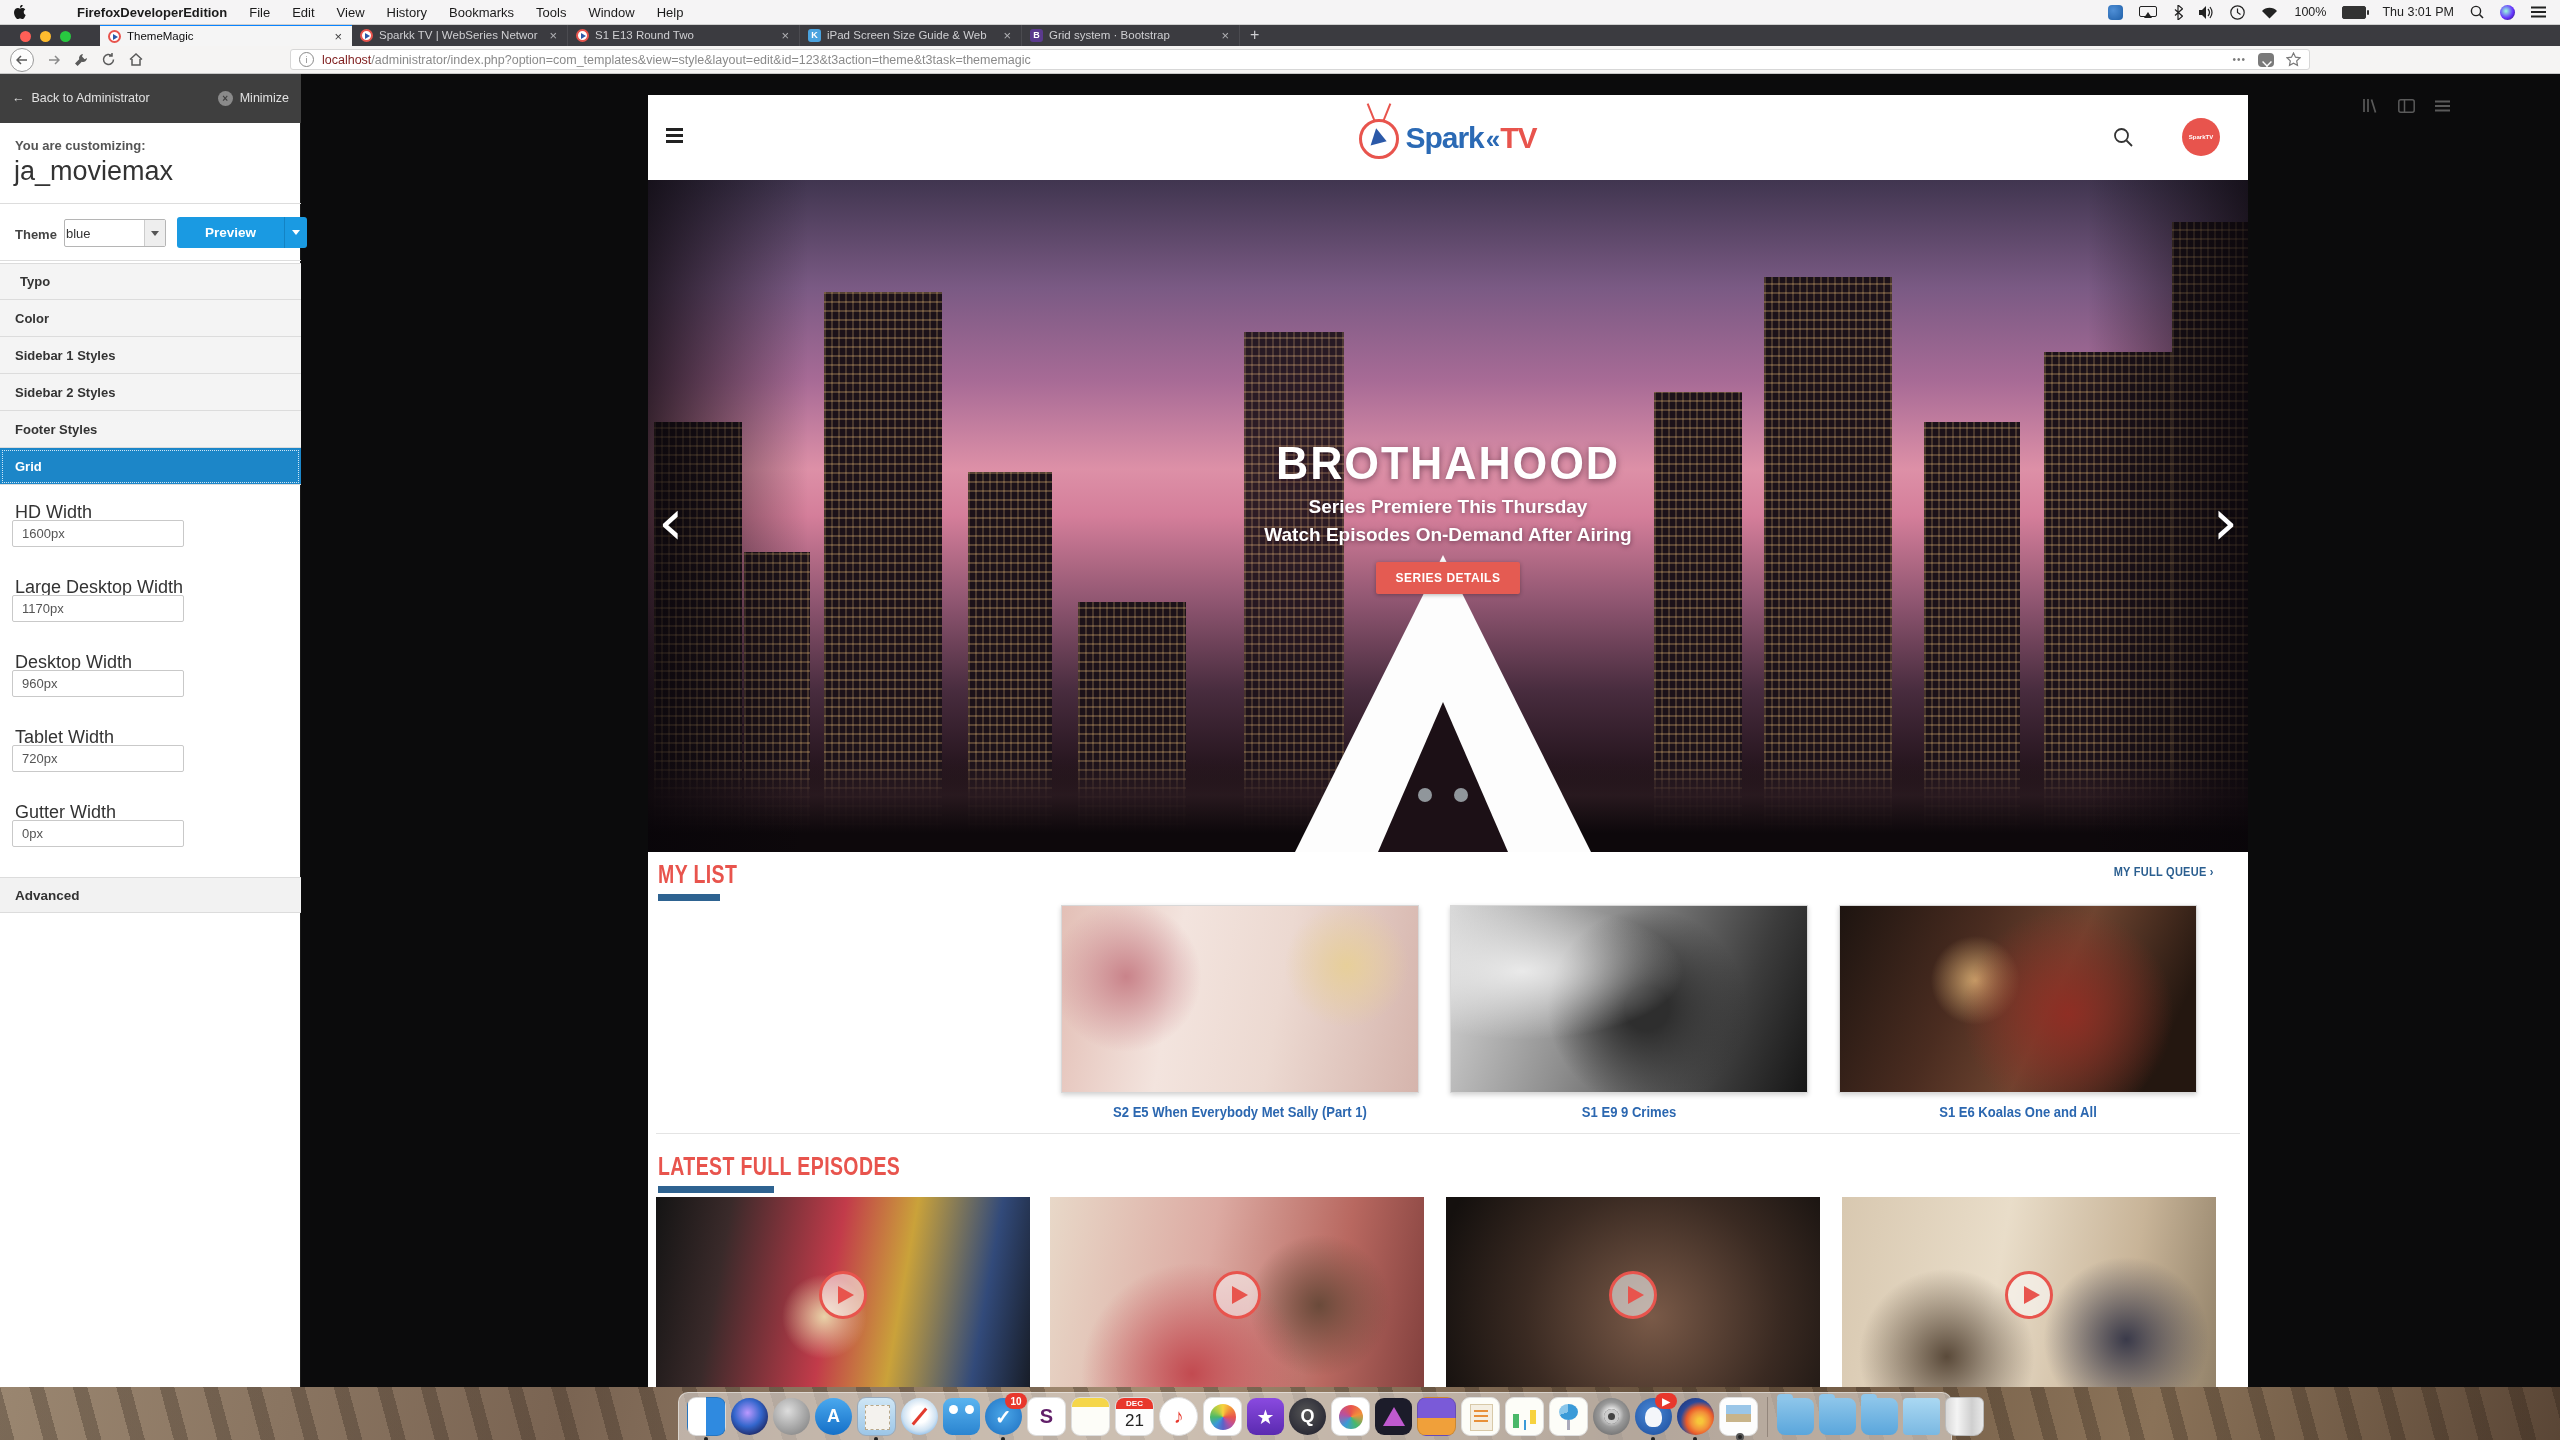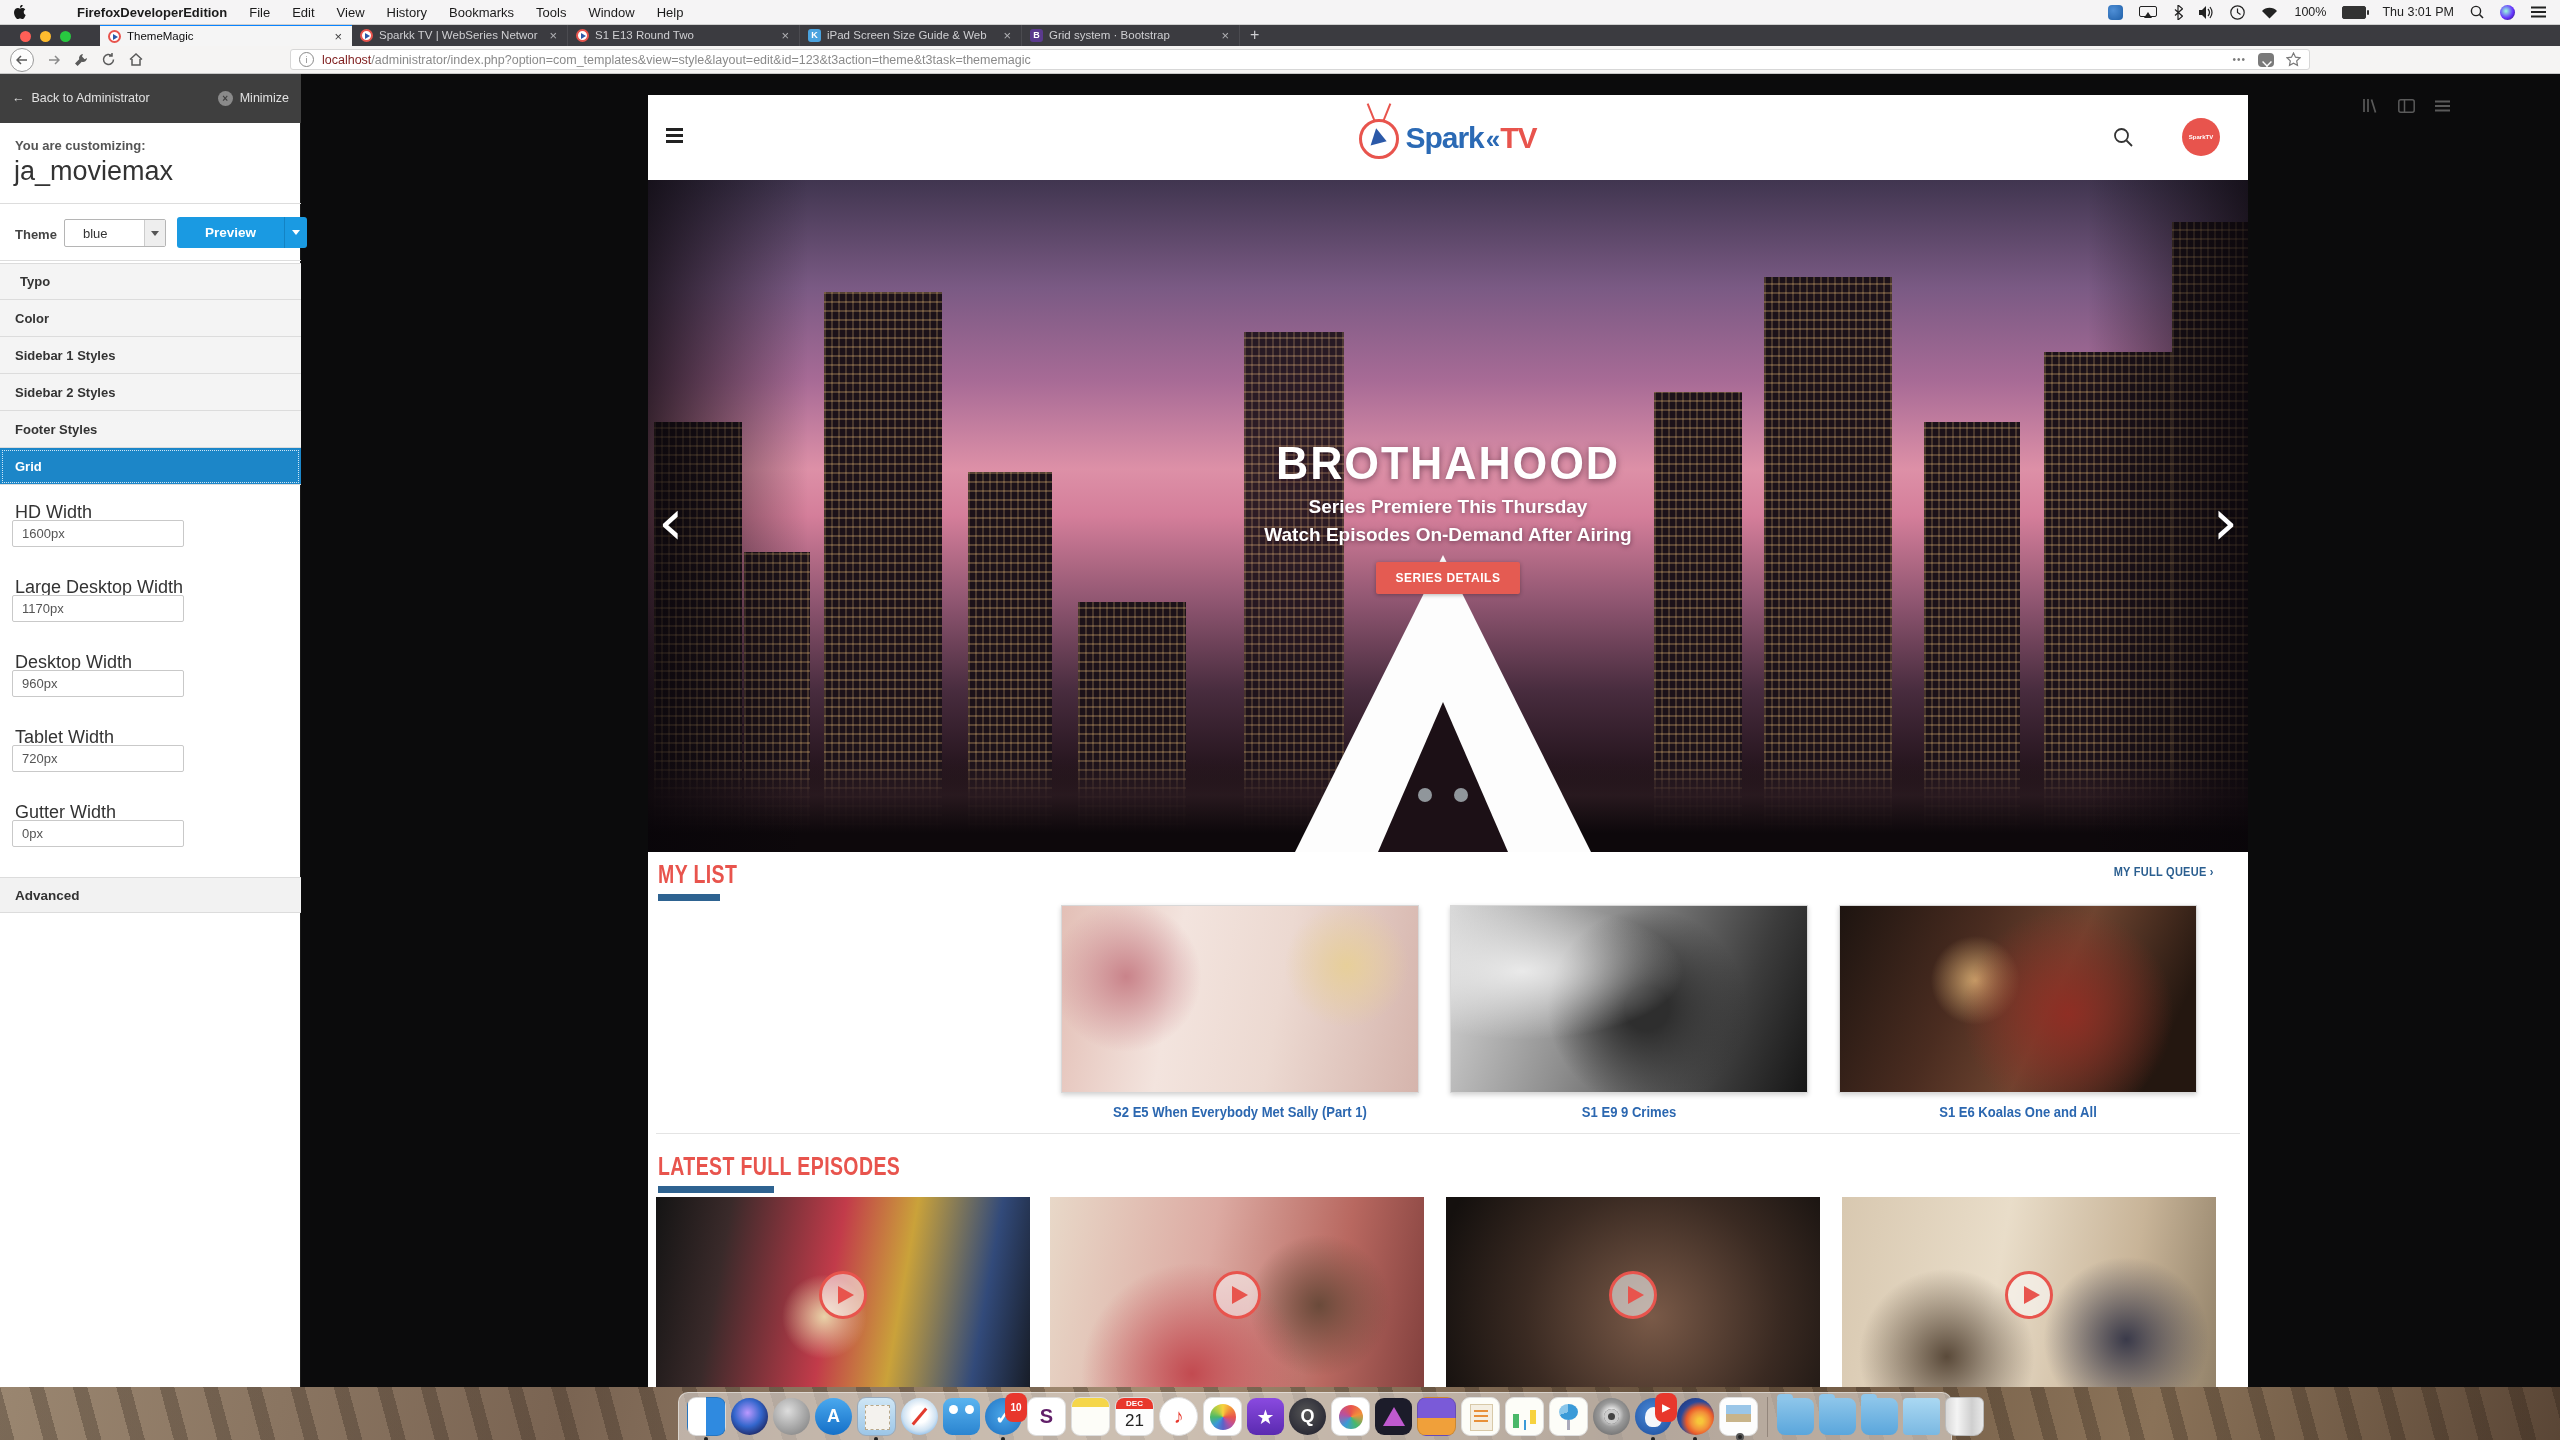--- a/index.html
+++ b/index.html
@@ -64,21 +64,21 @@
   .circx{width:15px;height:15px;border-radius:50%;background:#8a8a8a;color:#3f3f3f;font-size:10px;font-weight:bold;
     display:inline-flex;align-items:center;justify-content:center;}
   #sidebar{position:absolute;left:0;top:123px;width:301px;height:1264px;background:#fff;z-index:9;
     border-right:1px solid #1a1a1a;box-sizing:border-box;}
   #cust-label{position:absolute;left:15px;top:15px;font-size:13px;font-weight:bold;color:#555;}
   #tpl-name{position:absolute;left:14px;top:33px;font-size:27px;color:#333;}
   .hr{position:absolute;left:0;width:301px;border-top:1px solid #ddd;}
   #theme-row{position:absolute;left:0;top:88px;width:301px;height:48px;}
   #theme-label{position:absolute;left:15px;top:16px;font-size:13px;font-weight:bold;color:#444;}
   #theme-select{position:absolute;left:64px;top:8px;width:102px;height:28px;background:#fff;border:1px solid #b5b5b5;
-    border-radius:2px;font-size:13px;color:#333;display:flex;align-items:center;padding-left:18px;box-sizing:border-box;}
+    border-radius:2px;font-size:13px;color:#333;display:flex;align-items:center;padding-left:1px;box-sizing:border-box;}
   #theme-select .arr{position:absolute;right:0;top:0;width:20px;height:26px;border-left:1px solid #ccc;
     background:#eee;display:flex;align-items:center;justify-content:center;}
   .dna{width:0;height:0;border-left:4px solid transparent;border-right:4px solid transparent;border-top:5px solid #555;}
   #preview-btn{position:absolute;left:177px;top:6px;height:31px;display:flex;}
   #preview-main{background:#1a9ae2;color:#fff;font-size:13.5px;font-weight:bold;display:flex;align-items:center;
     padding:0 28px;border-radius:3px 0 0 3px;}
   #preview-arr{background:#1a9ae2;border-left:1px solid #1383c4;width:22px;border-radius:0 3px 3px 0;
     display:flex;align-items:center;justify-content:center;}
   #preview-arr .dna{border-top-color:#fff;}
   #sections{position:absolute;left:0;top:140px;width:301px;}
@@ -204,21 +204,21 @@
   .d-mail{background:linear-gradient(180deg,#cfe6f5,#9cc6e8);border:1px solid #9ab;}
   .d-mail:before{content:"";position:absolute;left:7px;top:7px;width:23px;height:23px;background:#f4f2ee;
     border:1px dashed #b8a88a;}
   .d-safari{border-radius:50%;background:radial-gradient(circle at 50% 45%,#fff 30%,#cfe2f2 60%,#3a8fe0);position:relative;}
   .d-safari:after{content:"";position:absolute;left:17px;top:8px;width:3px;height:21px;background:#e23b2e;transform:rotate(40deg);}
   .d-twit{background:linear-gradient(180deg,#5ab4f0,#2a84d0);}
   .d-twit:before,.d-twit:after{content:"";position:absolute;top:7px;width:9px;height:9px;border-radius:50%;background:#fff;}
   .d-twit:before{left:6px;} .d-twit:after{right:6px;}
   .d-things{border-radius:50%;background:radial-gradient(circle at 50% 45%,#4aa6e8,#1d6fc0);color:#fff;
     display:flex;align-items:center;justify-content:center;font-size:20px;font-weight:bold;}
-  .badge{position:absolute;right:-5px;top:-5px;min-width:16px;height:29px;border-radius:8px;background:#e8372c;
+  .badge{position:absolute;right:-5px;top:-5px;min-width:16px;height:16px;border-radius:8px;background:#e8372c;
     color:#fff;font-size:10px;font-weight:bold;display:flex;align-items:center;justify-content:center;padding:0 3px;}
   .d-slack{background:#fff;color:#611f69;display:flex;align-items:center;justify-content:center;
     font-size:20px;font-weight:bold;border:1px solid #ddd;}
   .d-notes{background:linear-gradient(180deg,#f5d64a 0 9px,#fdfdf8 9px);border:1px solid #ddd;}
   .d-cal{background:#fdfdfd;border:1px solid #ddd;text-align:center;overflow:hidden;}
   .d-cal .cm{display:block;background:#e8372c;color:#fff;font-size:8px;font-weight:bold;line-height:11px;}
   .d-cal .cd{display:block;color:#222;font-size:17px;line-height:24px;}
   .d-itunes{border-radius:50%;background:#fff;border:1px solid #ddd;color:#e8372c;display:flex;align-items:center;
     justify-content:center;font-size:20px;}
   .d-photos{background:#fff;border:1px solid #ddd;display:flex;align-items:center;justify-content:center;}

